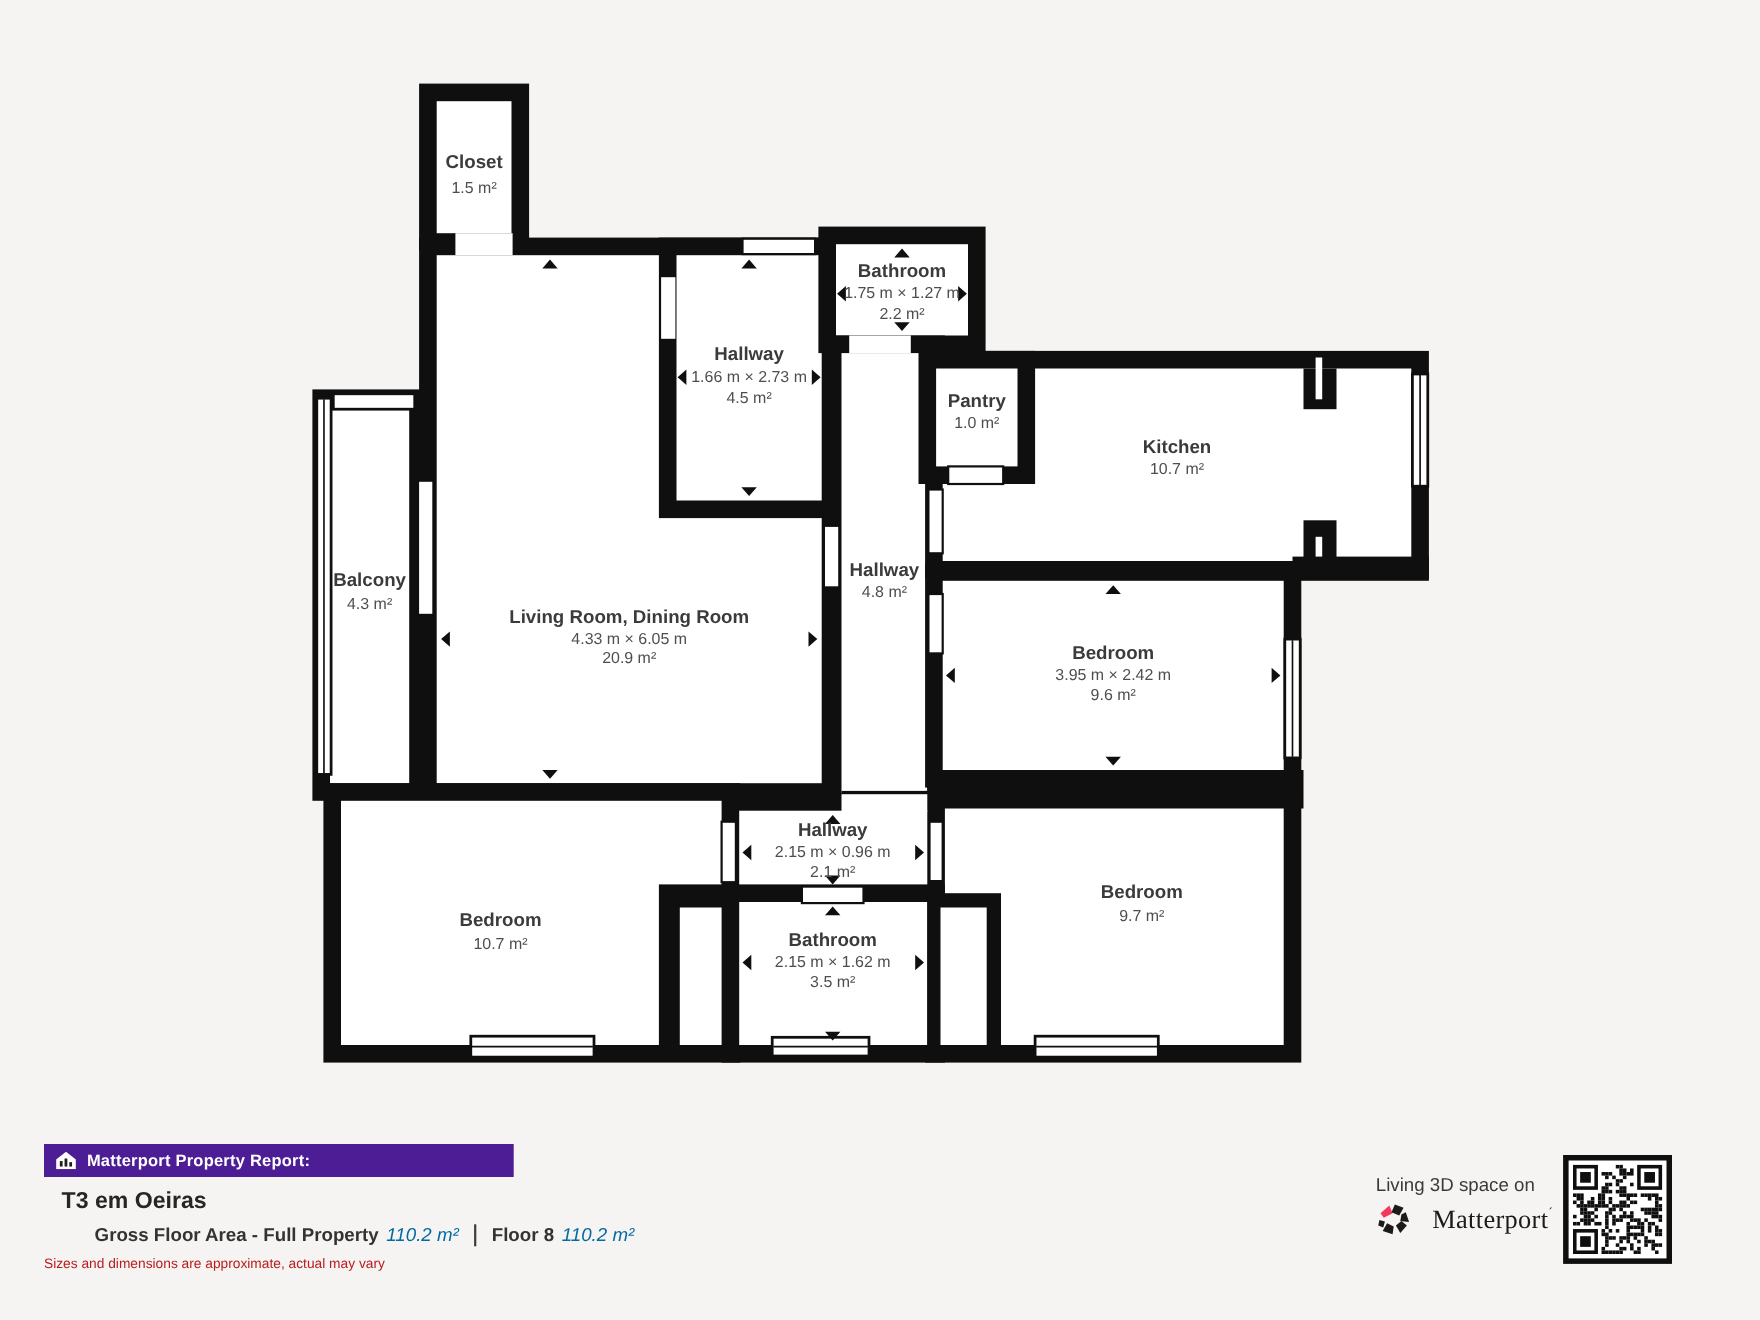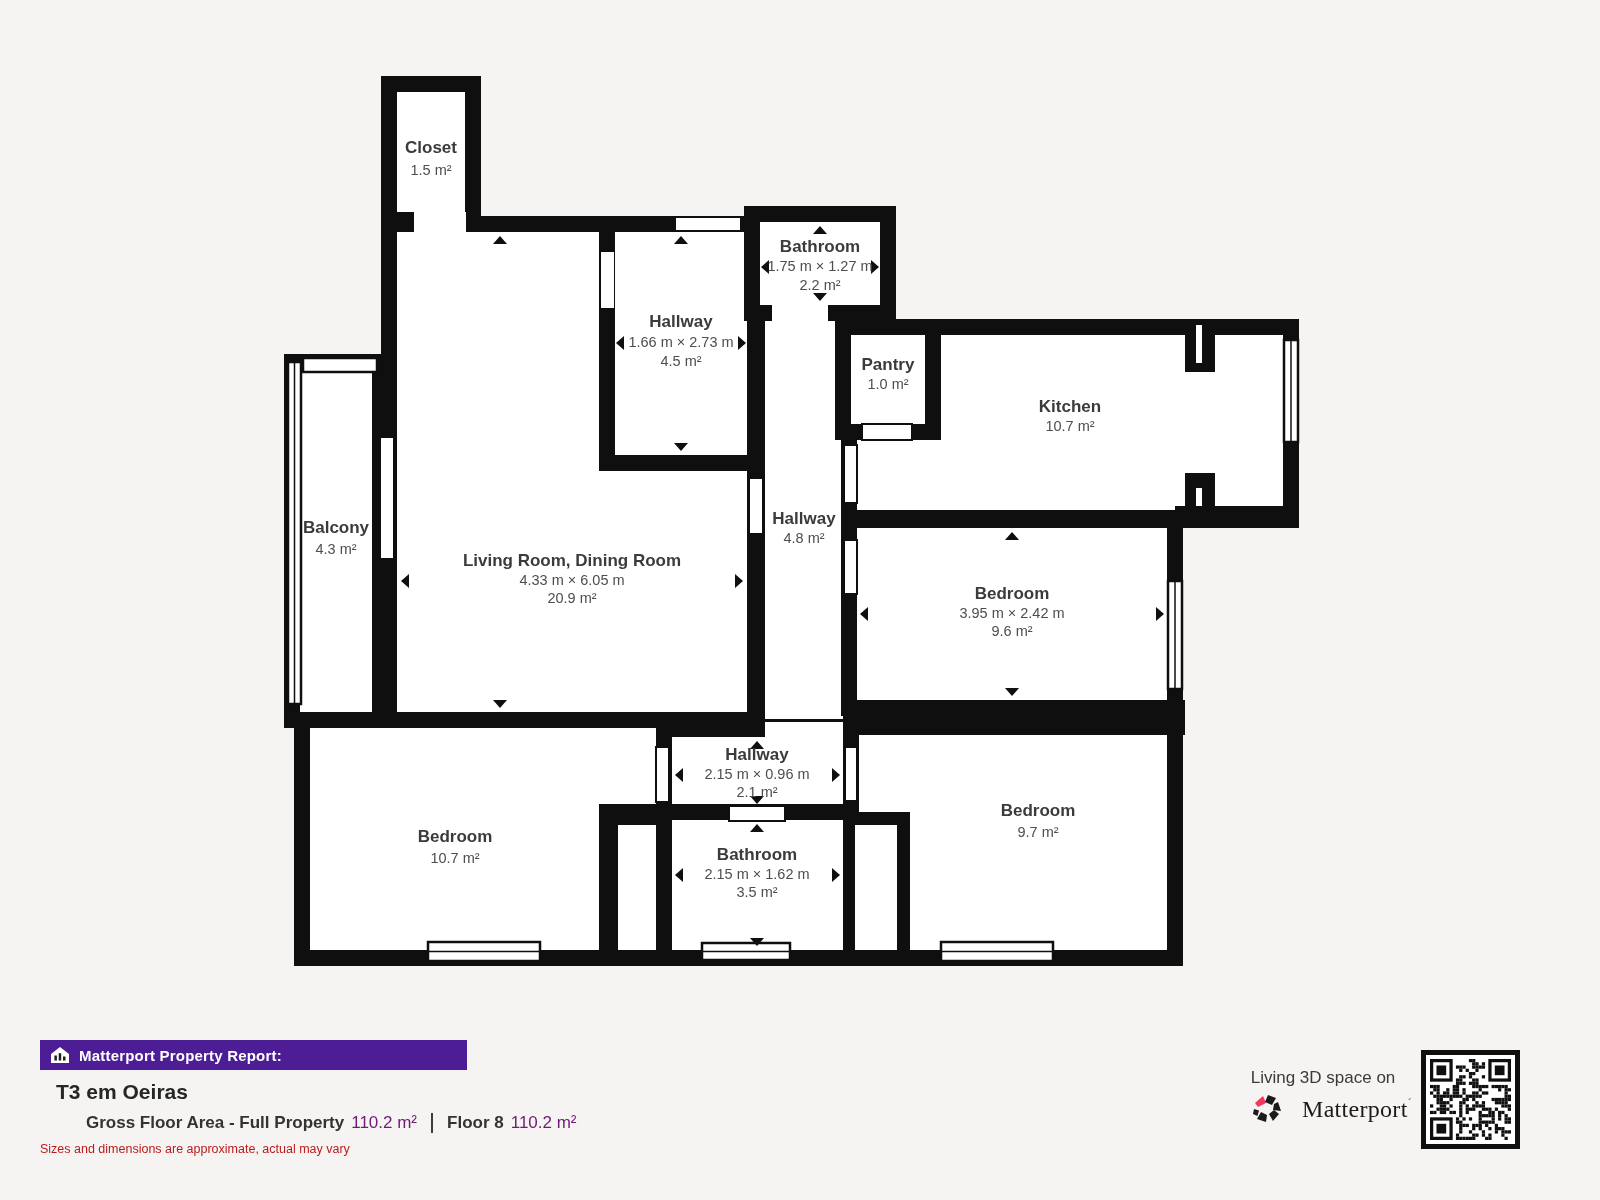--- a/index.html
+++ b/index.html
@@ -21,21 +21,21 @@
   .rd{font-family:"Liberation Sans",sans-serif;font-weight:400;font-size:14.5px;fill:#4e4e4e;text-anchor:middle;}
   
   .report-bar{
     position:absolute;left:40px;top:1040px;width:427px;height:30px;
     background:#4c1d95;display:flex;align-items:center;gap:10px;padding-left:11px;box-sizing:border-box;
   }
   .report-bar span{color:#ffffff;font-size:15px;font-weight:700;letter-spacing:.2px;}
   .prop-title{position:absolute;left:40px;top:1080px;font-size:21px;font-weight:700;color:#262626;margin-left:16px;}
   .area-line{position:absolute;left:40px;top:1113px;font-size:17px;color:#555555;display:flex;align-items:flex-end;margin-left:46px;}
   .area-line b{color:#333333;font-weight:700;}
-  .area-line .val{margin-left:7px;color:#701a75;}
+  .area-line .val{margin-left:7px;color:#0369a1;font-style:italic;}
   .vdiv{display:inline-block;width:0;height:20px;border-left:2px solid #3c3c3c;margin:0 14px;}
   .disclaimer{position:absolute;left:40px;top:1142px;font-size:12.5px;color:#b91c1c;}
   .visit-label{position:absolute;left:1248px;top:1068px;width:150px;text-align:center;font-size:17px;color:#3a3a3a;}
   .mp-logo-row{position:absolute;left:1252px;top:1094px;display:flex;align-items:center;gap:20px;}
   .mp-wordmark{font-family:"Liberation Serif",serif;font-size:24px;color:#1b1b1b;letter-spacing:.3px;}
   .mp-tick{font-size:11px;vertical-align:top;color:#1b1b1b;}
   .qr{position:absolute;left:1421px;top:1050px;}
 </style>
 </head>
 <body>

